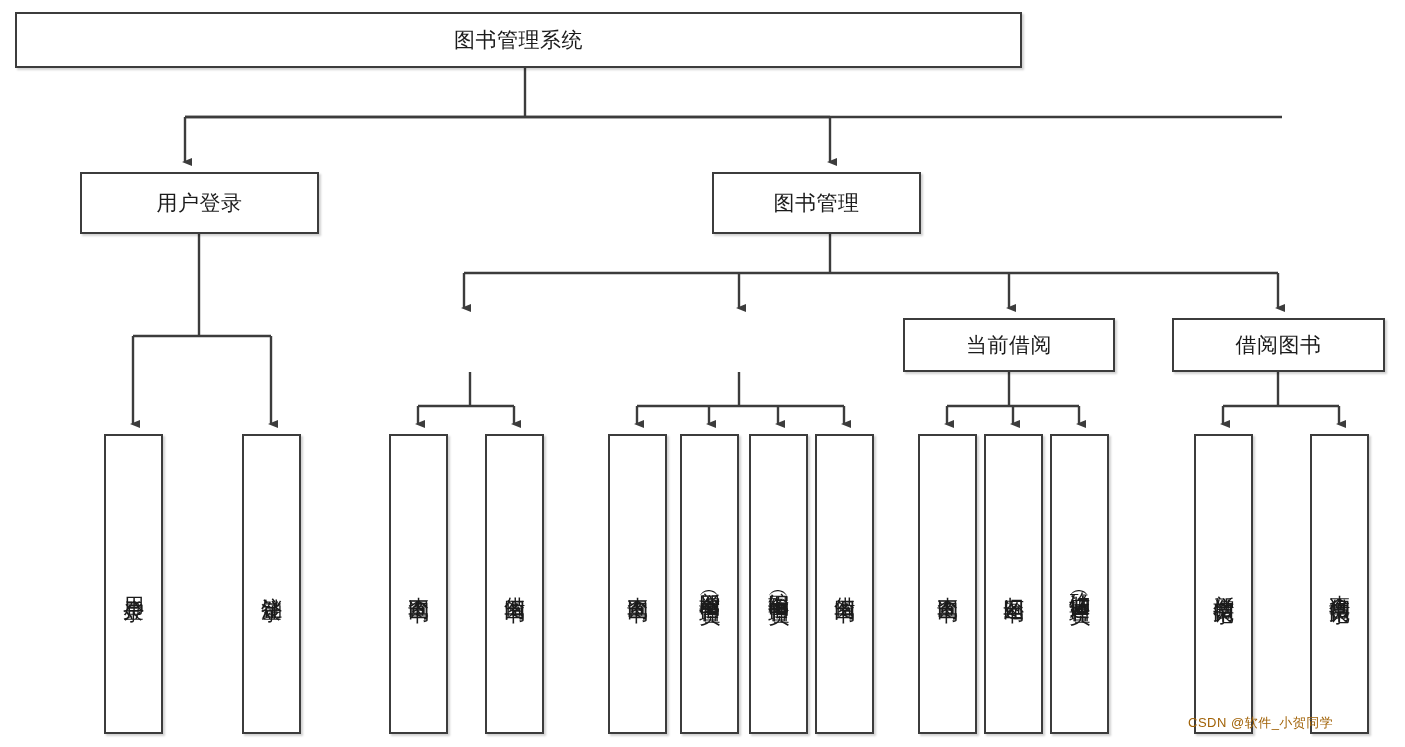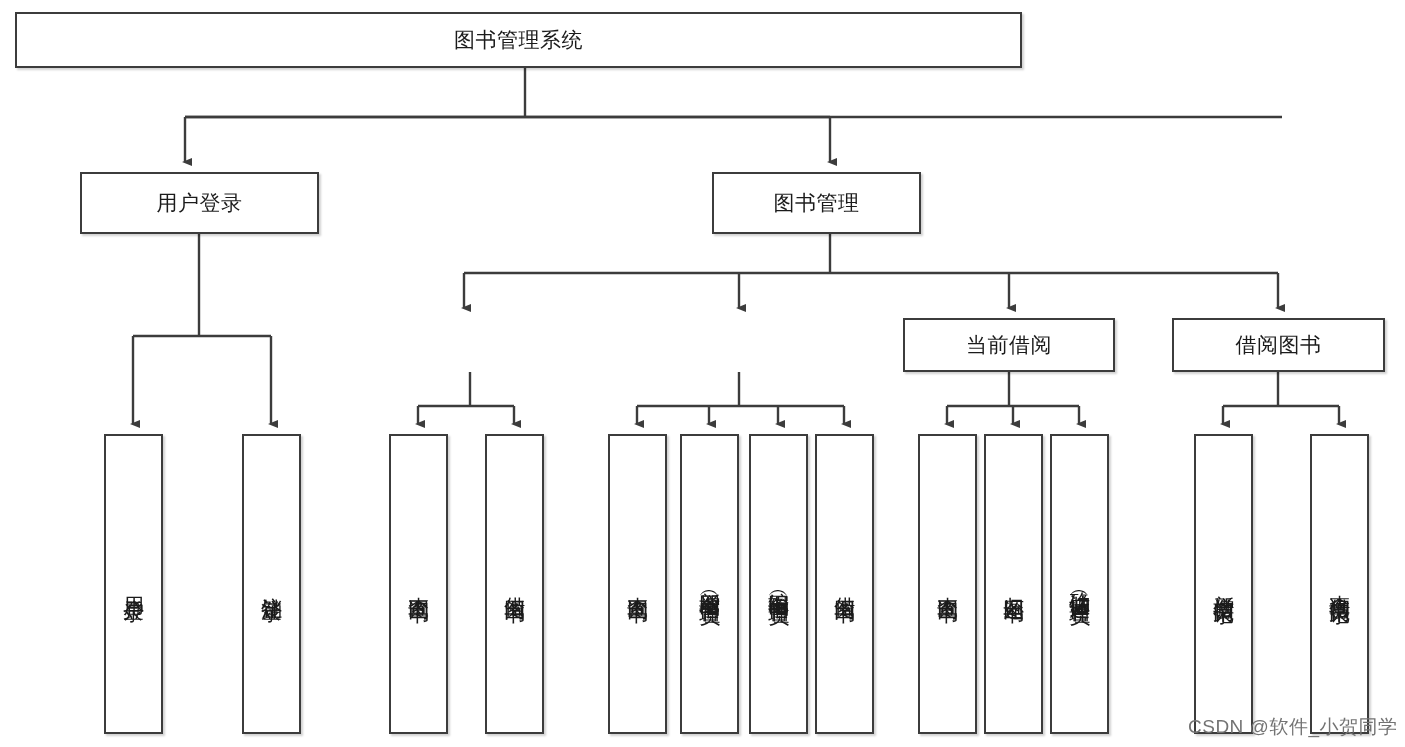--- a/index.html
+++ b/index.html
@@ -53,22 +53,22 @@
   .node.vertical .label {
     writing-mode: vertical-rl;
     text-orientation: upright;
     display: block;
     text-align: center;
   }
   .watermark {
     position: absolute;
     left: 1188px;
     top: 714px;
-    font-size: 19px;
-    color: #737373;
+    font-size: 13px;
+    color: #a16207;
     white-space: nowrap;
     letter-spacing: 0.5px;
   }
 </style>
 </head>
 <body>
 
 <div id="canvas">
 
   <svg class="connectors" viewBox="0 0 1405 747">

